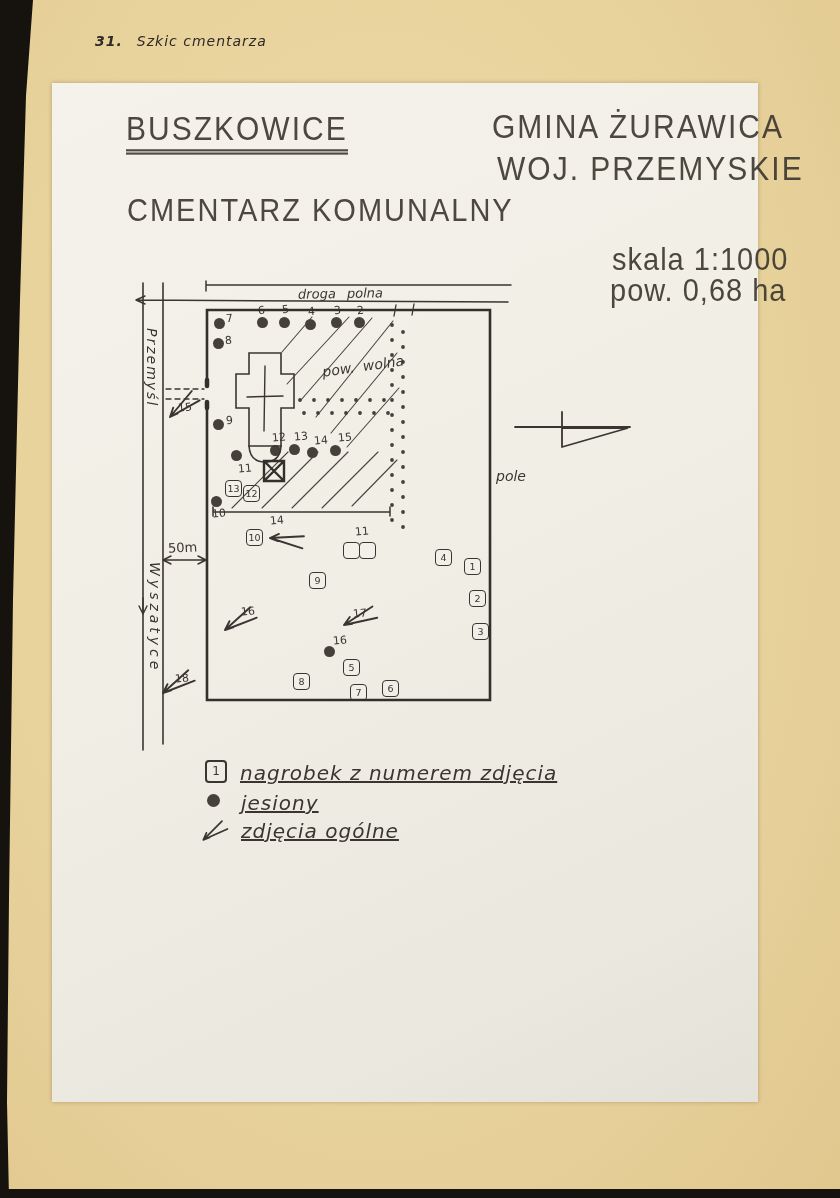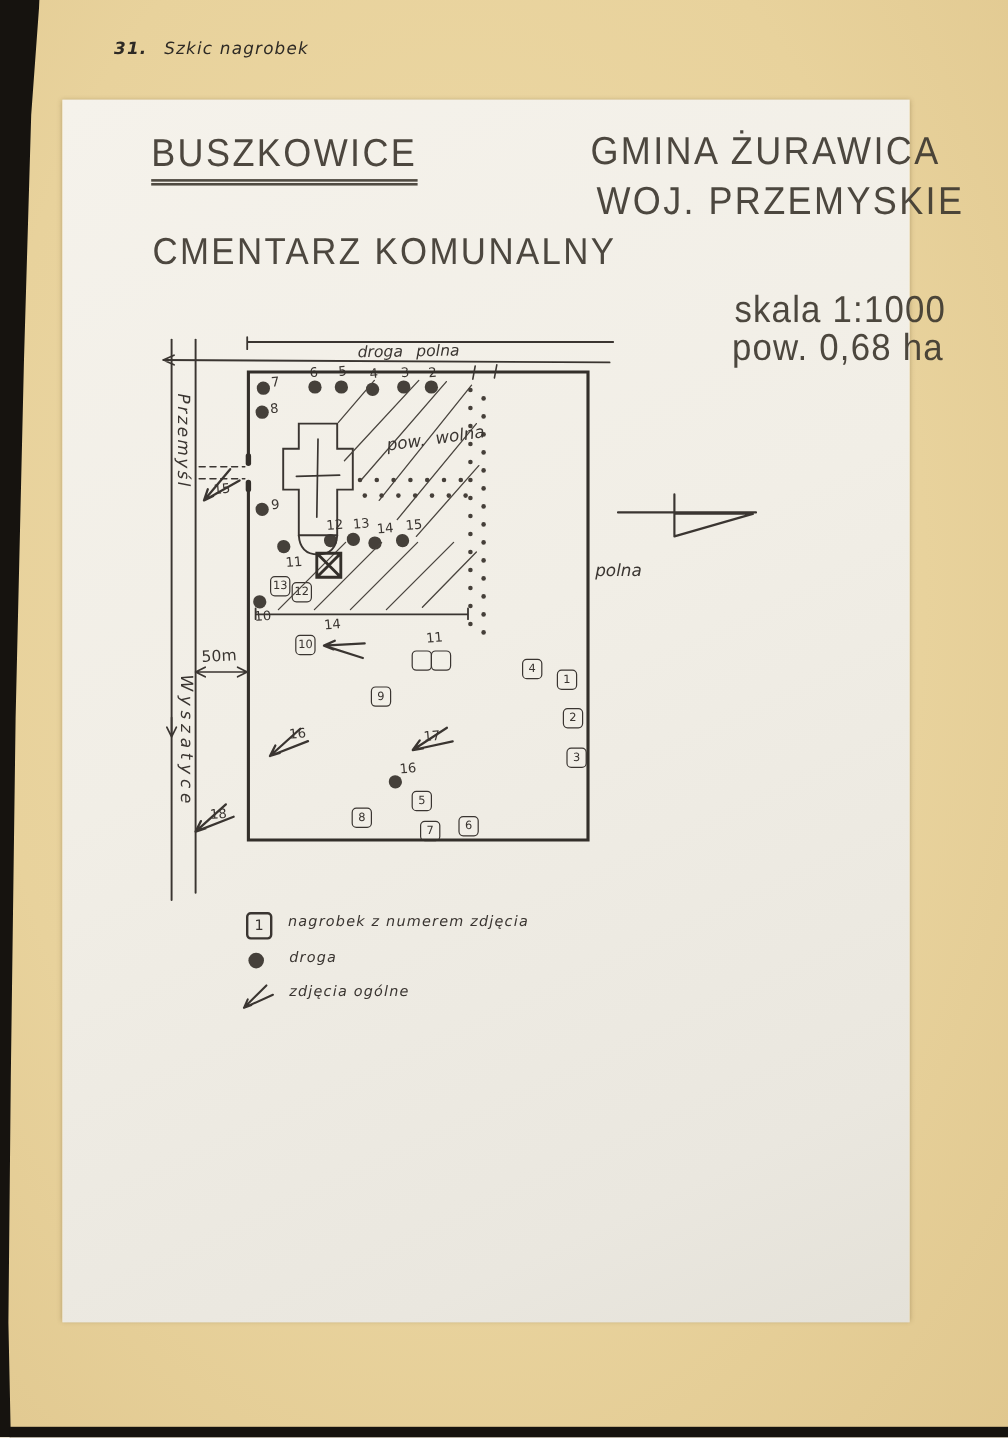--- a/index.html
+++ b/index.html
@@ -30,37 +30,37 @@
   .lbl-przemysl{left:160px;top:328px;font-size:14px;letter-spacing:2px;transform:rotate(90deg);transform-origin:0 0;}
   .lbl-wyszatyce{left:163px;top:562px;font-size:14px;letter-spacing:4px;transform:rotate(90deg);transform-origin:0 0;}
   .lbl-powwolna{left:322px;top:358px;font-size:14px;word-spacing:4px;transform:rotate(-8deg);}
   .lbl-pole{left:496px;top:468px;font-size:14px;}
   .lbl-50m{left:168px;top:540px;font-size:13px;font-style:normal;transform:rotate(-3deg);}
   .tree-dot{position:absolute;width:11px;height:11px;background:#45403a;border-radius:48% 52% 50% 50%;}
   .hand-num{position:absolute;font-size:11px;color:#3a3531;transform:rotate(-5deg);white-space:nowrap;}
   .grave-sq{position:absolute;width:15px;height:15px;border:1.7px solid #3a3531;border-radius:4px;
     font-size:9.5px;line-height:15px;text-align:center;color:#3a3531;background:rgba(245,242,235,.4);}
   .photo-pt{position:absolute;width:36px;height:32px;}
-  .legend-label{position:absolute;font-style:italic;font-size:12px;color:#3a3531;letter-spacing:1px;white-space:nowrap;}
+  .legend-label{position:absolute;font-style:italic;font-size:20px;color:#3a3531;letter-spacing:1px;white-space:nowrap;text-decoration:underline;}
   .legend-sq{position:absolute;width:18px;height:19px;border:2px solid #3a3531;border-radius:4px;
     font-size:12px;line-height:19px;text-align:center;color:#3a3531;}
   .legend-dot{position:absolute;width:13px;height:13px;background:#45403a;border-radius:50%;}
   #species-list{position:absolute;left:216px;top:864px;z-index:3;}
   .species-line{font-style:italic;font-size:17.5px;color:#3a3531;letter-spacing:1px;
     height:25.5px;white-space:nowrap;transform:rotate(-.6deg);}
 </style>
 </head>
 <body>
 
 <div class="page">
   <div class="edge-left"></div>
   <div class="edge-bottom"></div>
 
   <div class="caption">
-    <span class="num">31.</span><span>Szkic nagrobek</span>
+    <span class="num">31.</span><span>Szkic cmentarza</span>
   </div>
 
   <div class="photo"></div>
 
   <div class="stamp t-town">BUSZKOWICE</div>
   <div class="stamp t-gmina">GMINA ŻURAWICA</div>
   <div class="stamp t-voj">WOJ. PRZEMYSKIE</div>
   <div class="stamp t-sub">CMENTARZ KOMUNALNY</div>
   <div class="stamp t-scale">skala 1:1000</div>
   <div class="stamp t-area">pow. 0,68 ha</div>
@@ -149,21 +149,21 @@
       <circle cx="403" cy="482" r="1.9" fill="#453f39" stroke="none"></circle>
       <circle cx="403" cy="497" r="1.9" fill="#453f39" stroke="none"></circle>
       <circle cx="403" cy="512" r="1.9" fill="#453f39" stroke="none"></circle>
       <circle cx="403" cy="527" r="1.9" fill="#453f39" stroke="none"></circle>
     </svg>
 
   <div class="hand-label lbl-road-top">droga polna</div>
   <div class="hand-label lbl-przemysl">Przemyśl</div>
   <div class="hand-label lbl-wyszatyce">Wyszatyce</div>
   <div class="hand-label lbl-powwolna">pow. wolna</div>
-  <div class="hand-label lbl-pole">polna</div>
+  <div class="hand-label lbl-pole">pole</div>
   <div class="hand-label lbl-50m">50m</div>
 
   <div id="map-layer">
       <div class="tree-dot" style="left: 213.5px; top: 317.5px; position: absolute;"></div>
       <div class="hand-num" style="left: 226px; top: 312px; position: absolute;">7</div>
       <div class="tree-dot" style="left: 212.5px; top: 337.5px; position: absolute;"></div>
       <div class="hand-num" style="left: 225px; top: 334px; position: absolute;">8</div>
       <div class="tree-dot" style="left: 256.5px; top: 316.5px; position: absolute;"></div>
       <div class="hand-num" style="left: 258px; top: 304px; position: absolute;">6</div>
       <div class="tree-dot" style="left: 278.5px; top: 316.5px; position: absolute;"></div>
@@ -224,20 +224,20 @@
       <div class="photo-pt" style="left: 160px; top: 665px; transform: rotate(3deg); transform-origin: 3px 28px; position: absolute;"><svg width="36" height="32" viewBox="0 0 36 32" fill="none" stroke="#3a3531" stroke-width="1.9" stroke-linecap="round">
           <path d="M3,28 L27,4 M3,28 L34,14 M3,28 L11,25 M3,28 L7,19"></path>
         </svg></div>
       <div class="hand-num" style="left: 175px; top: 672px; position: absolute;">18</div>
     </div>
 
   <div>
     <div class="legend-sq" style="left:205px;top:760px;">1</div>
     <div class="legend-label" style="left:240px;top:761px;">nagrobek z numerem zdjęcia</div>
     <div class="legend-dot" style="left:207px;top:794px;"></div>
-    <div class="legend-label" style="left:241px;top:791px;">droga</div>
+    <div class="legend-label" style="left:241px;top:791px;">jesiony</div>
     <svg style="position:absolute;left:201px;top:818px;z-index:3;" width="28" height="25" viewBox="0 0 36 32" fill="none" stroke="#3a3531" stroke-width="2.2" stroke-linecap="round">
       <path d="M3,28 L27,4 M3,28 L34,14 M3,28 L11,25 M3,28 L7,19"></path>
     </svg>
     <div class="legend-label" style="left:241px;top:819px;text-align:right;">zdjęcia ogólne</div>
   </div>
 
 </div>
 
 </body></html>

